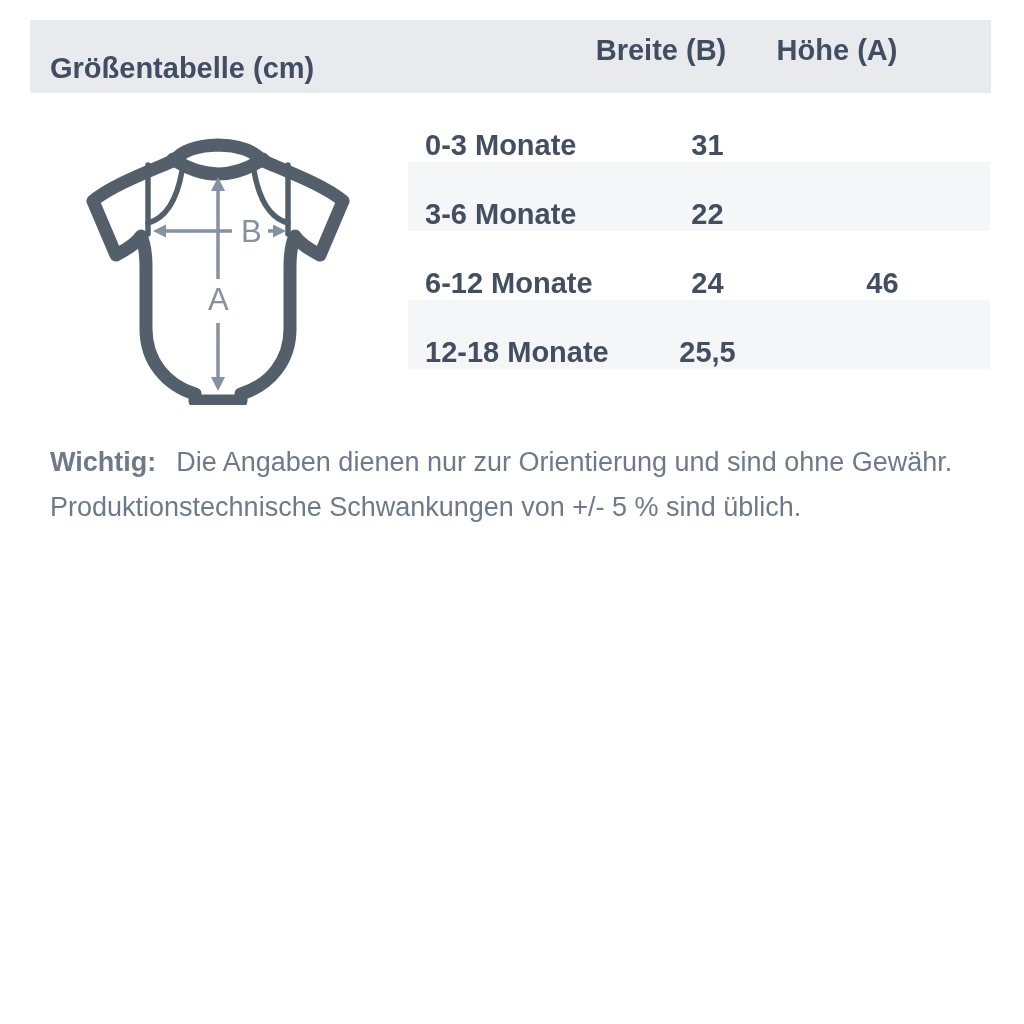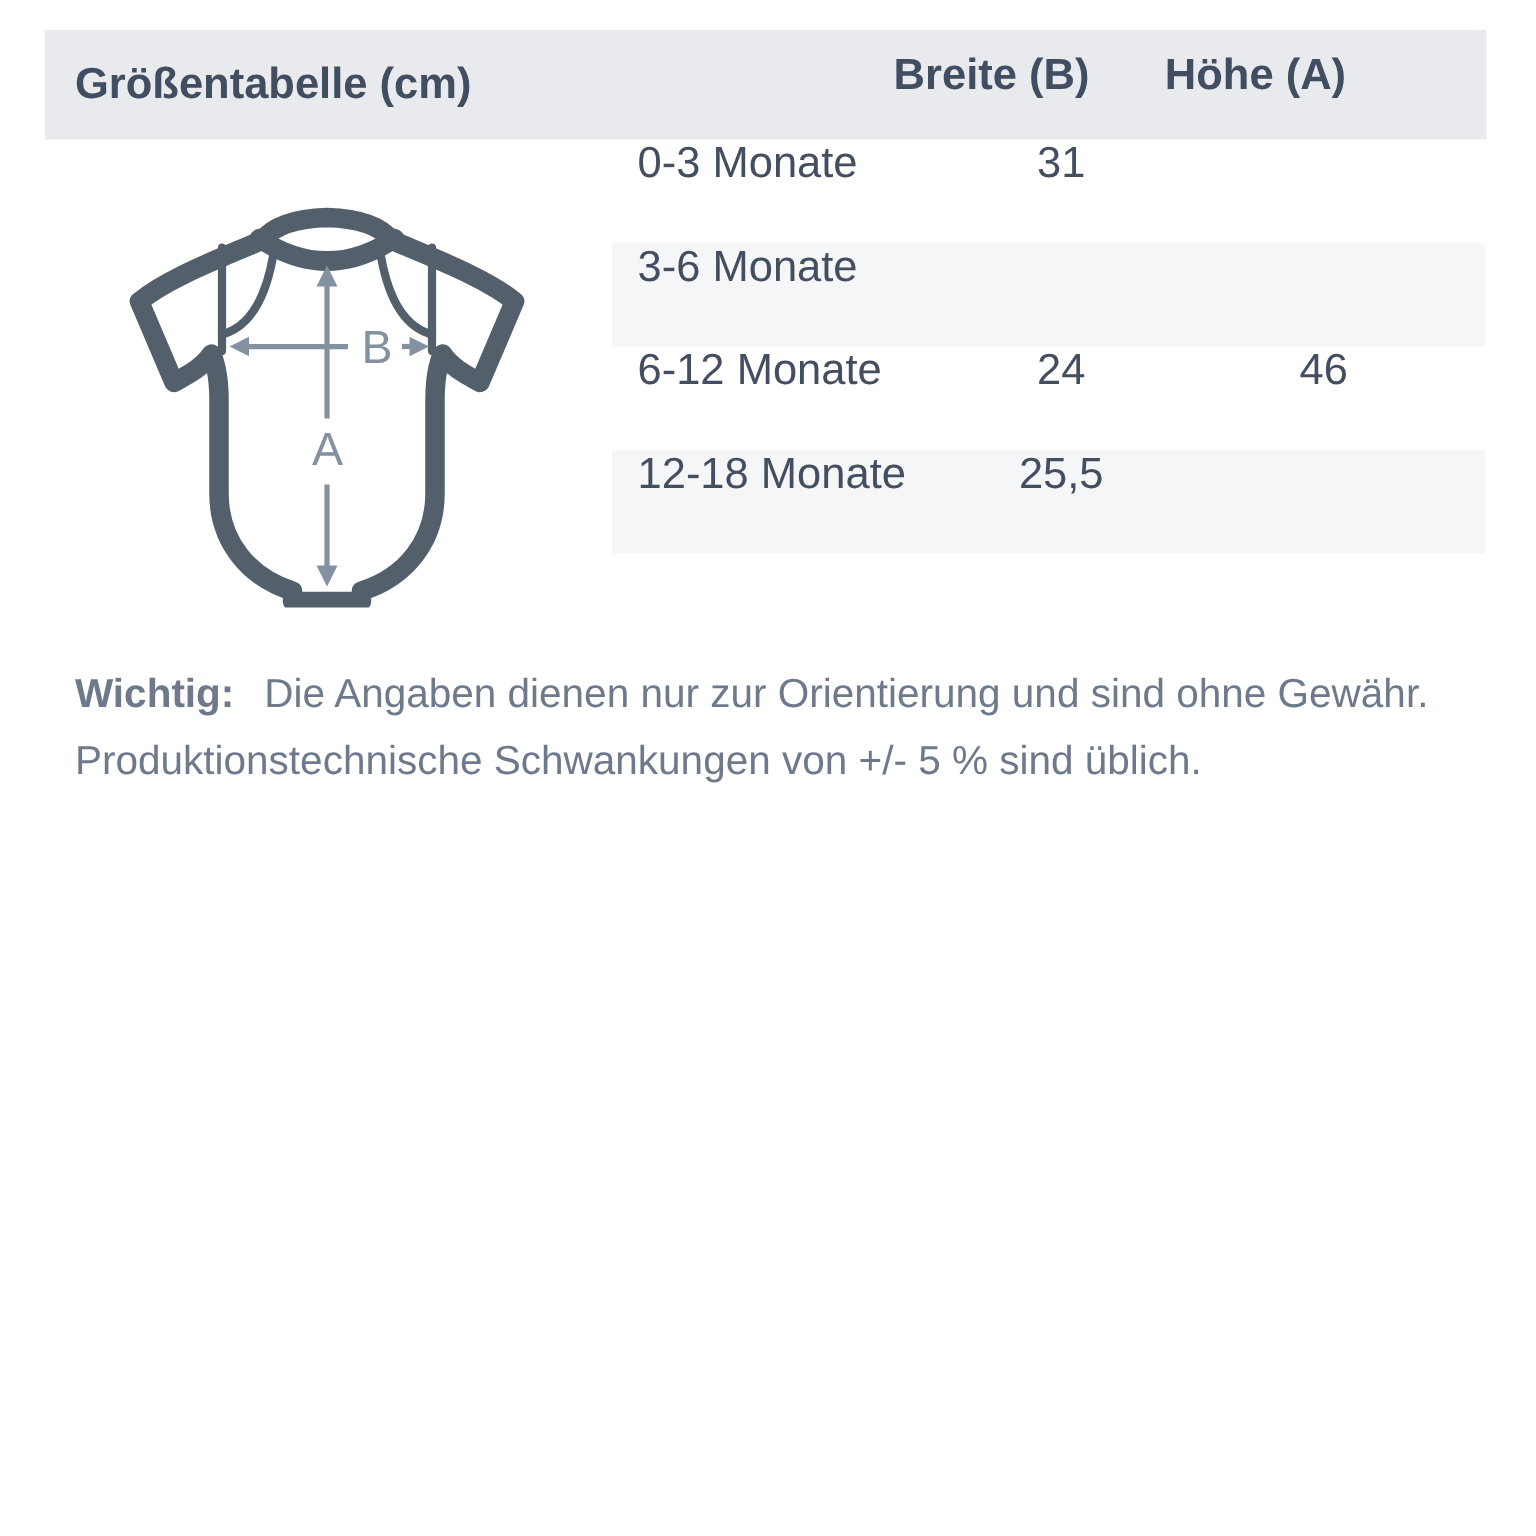--- a/index.html
+++ b/index.html
@@ -8,33 +8,33 @@
     font-family:"Liberation Sans", sans-serif;overflow:hidden;
   }
   .canvas{position:absolute;left:0;top:0;width:1024px;height:1024px;}
 
   
   .header-band{
     position:absolute;left:30px;top:20px;width:961px;height:73px;
     background:var(--header-bg,#e9eaee);
   }
   .table-title{
-    position:absolute;left:20px;top:0;height:73px;display:flex;align-items:center;
+    position:absolute;left:20px;top:12px;height:73px;display:flex;align-items:center;
     font-size:29px;font-weight:bold;color:var(--header-text,#414d60);white-space:nowrap;
   }
   .col-header{
     position:absolute;top:0;height:60px;width:176px;display:flex;align-items:center;justify-content:center;
     font-size:29px;font-weight:bold;color:var(--header-text,#414d60);white-space:nowrap;
   }
   .col-header.breite{left:543px;}
   .col-header.hoehe{left:719px;}
 
   
   .rows{position:absolute;left:408px;top:93px;width:582px;}
-  .size-row{display:flex;align-items:flex-start;height:69px;}
+  .size-row{display:flex;align-items:flex-end;height:69px;font-weight:bold;}
   .size-row.striped{background:var(--row-stripe,#f5f6f8);}
   .cell-label{
     width:195px;padding-left:17px;font-size:29px;color:var(--row-text,#434e60);white-space:nowrap;
   }
   .cell-val{
     width:175px;text-align:center;font-size:29px;color:var(--row-text,#434e60);
   }
 
   
   .diagram-wrap{position:absolute;left:85px;top:133px;width:265px;height:272px;}
@@ -64,20 +64,21 @@
     <div class="col-header hoehe">Höhe (A)</div>
   </div>
 
   <div class="rows">
     <div class="size-row">
       <div class="cell-label">0-3 Monate</div>
       <div class="cell-val">31</div>
     </div>
     <div class="size-row striped">
       <div class="cell-label">3-6 Monate</div>
+      <div class="cell-val">22</div>
     </div>
     <div class="size-row">
       <div class="cell-label">6-12 Monate</div>
       <div class="cell-val">24</div>
       <div class="cell-val">46</div>
     </div>
     <div class="size-row striped">
       <div class="cell-label">12-18 Monate</div>
       <div class="cell-val">25,5</div>
     </div>

